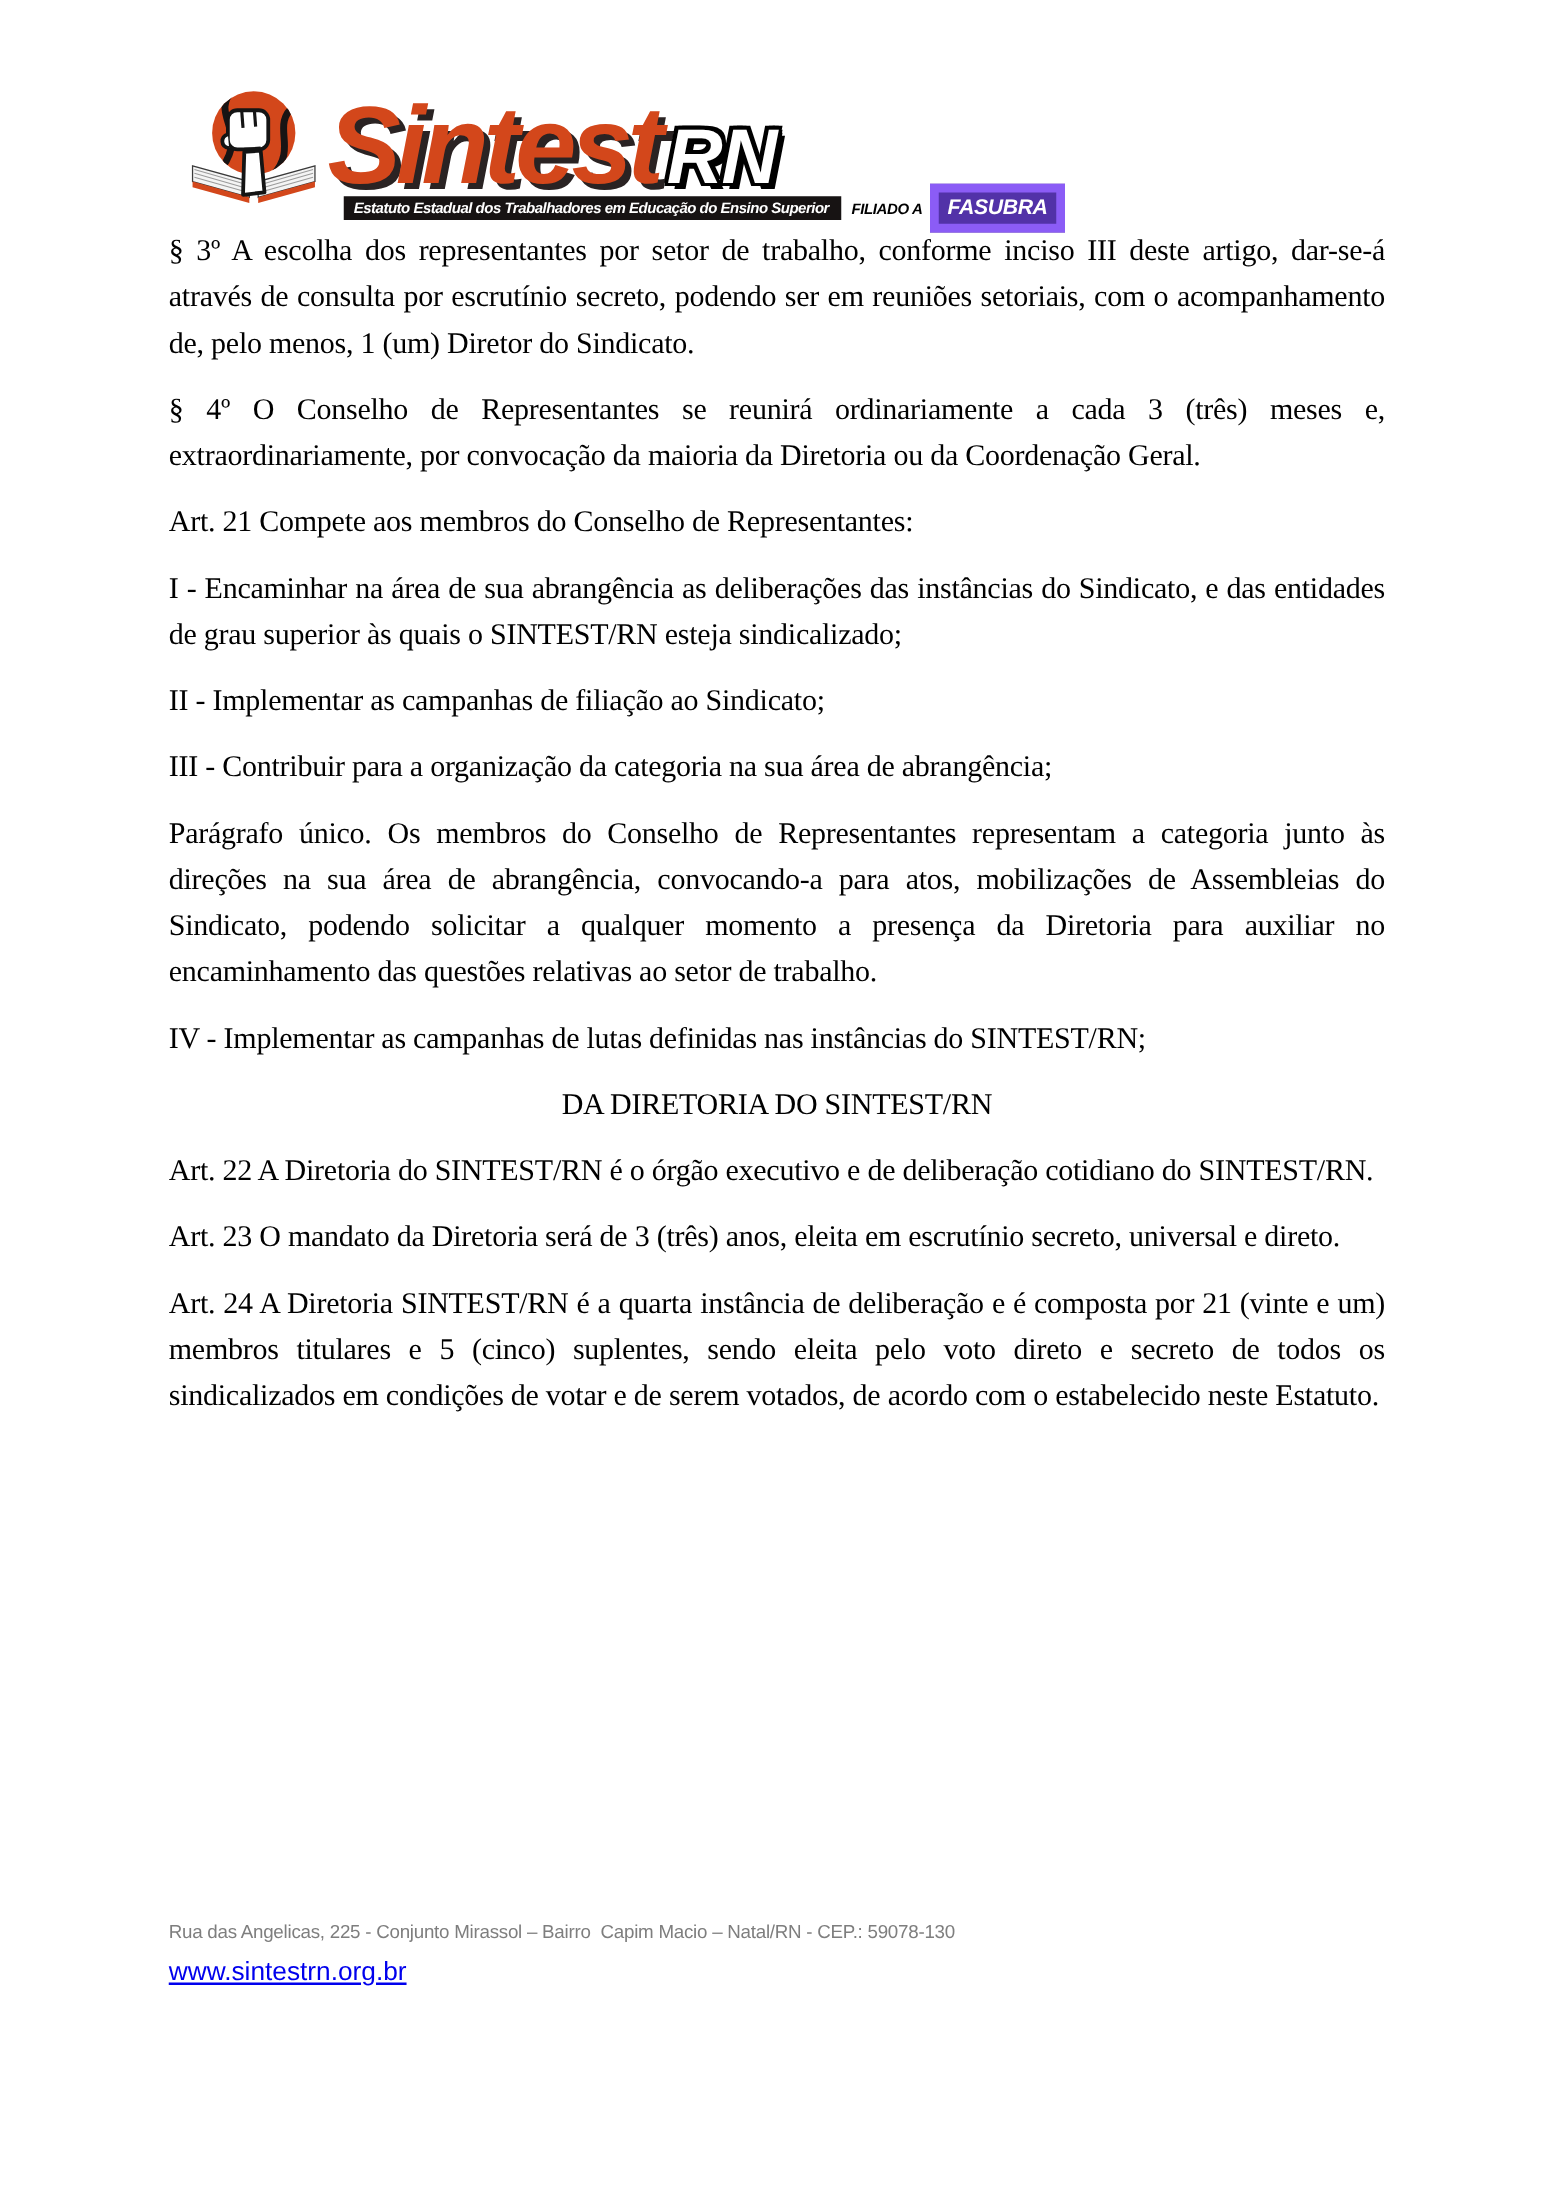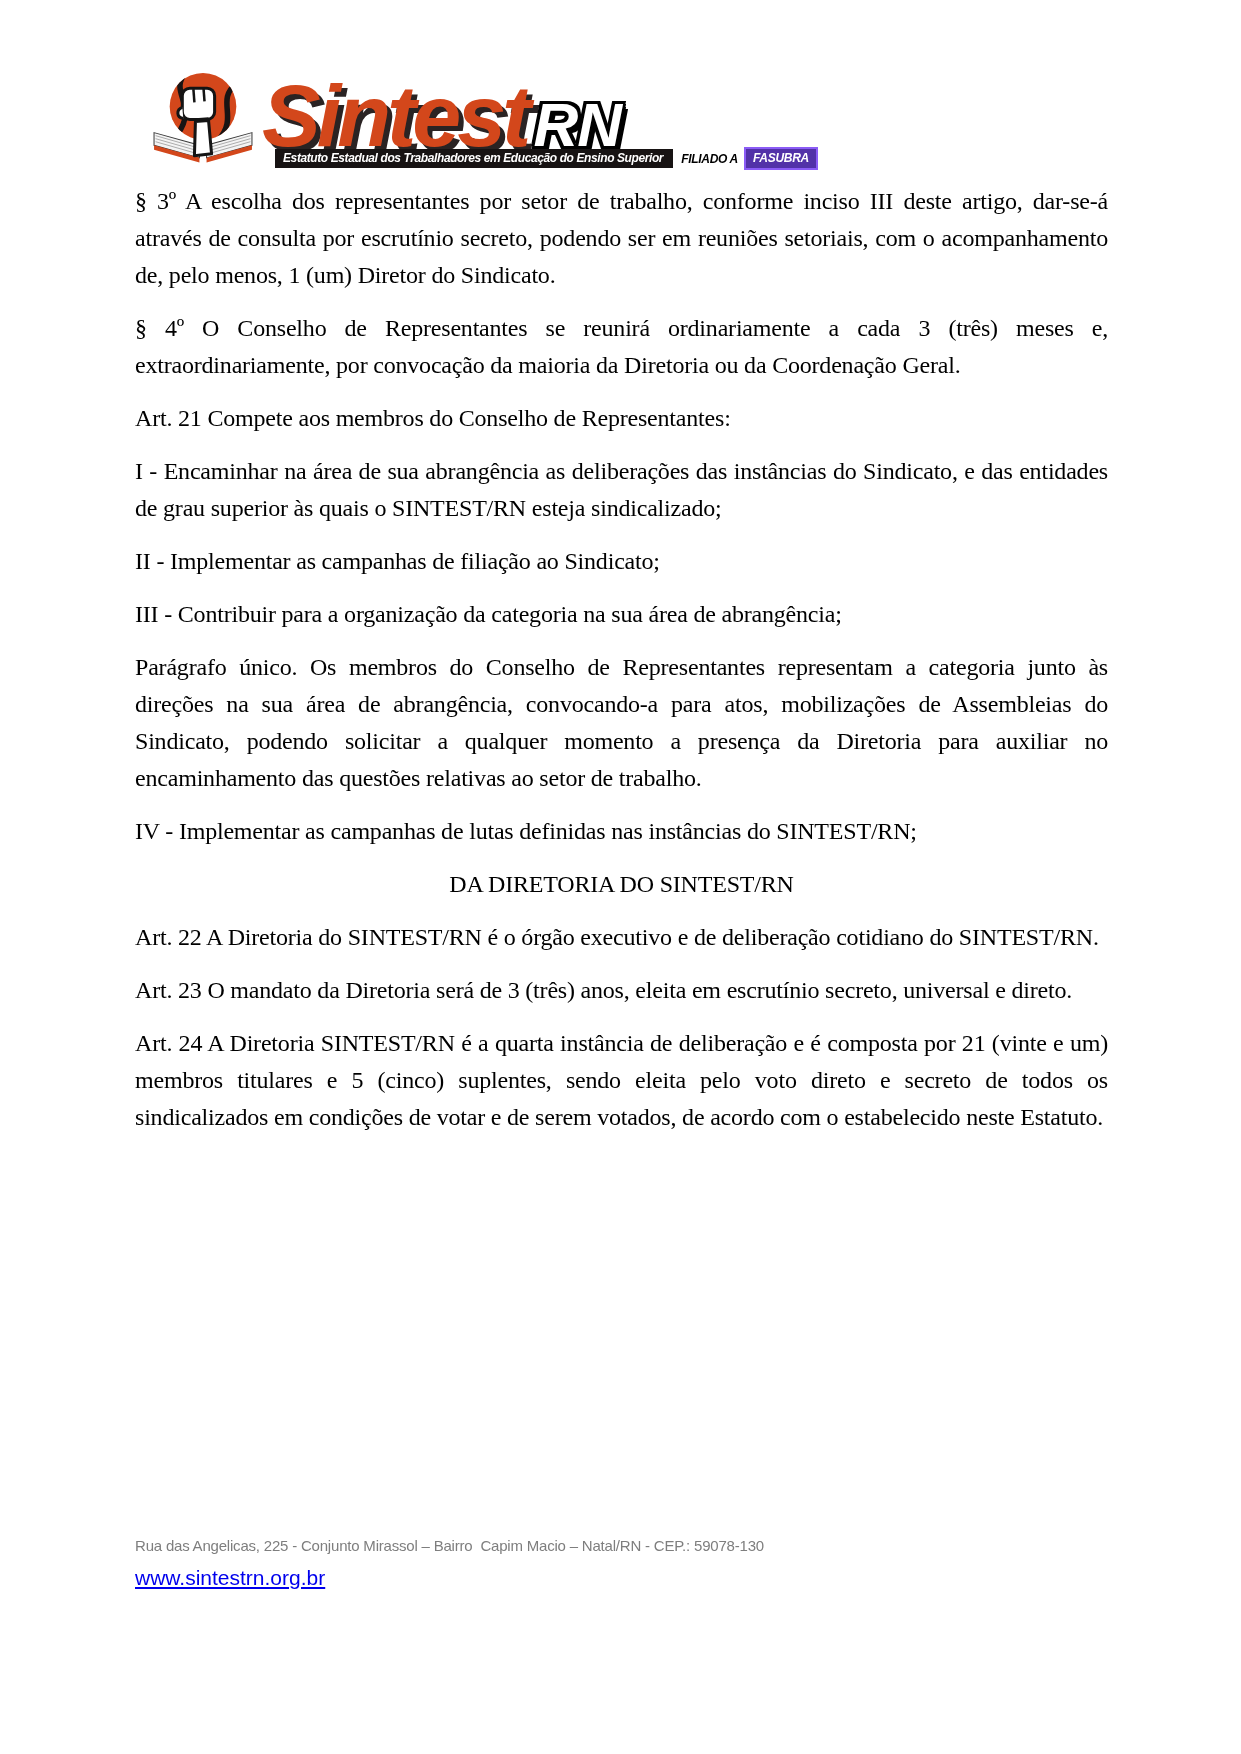--- a/index.html
+++ b/index.html
@@ -52,23 +52,23 @@
   }
   .tagline-bar {
     background: var(--bar-black, #171313);
     color: #ffffff;
     font-size: 12px; letter-spacing: -0.4px;
     padding: 2px 10px 3px 8px;
   }
   .filiado { color: #000; font-size: 12px; margin: 0 6px 0 8px; letter-spacing: -0.3px; }
   .fasubra-badge {
     background: var(--badge-purple, #5232a8);
-    color: #fff; font-size: 12px; letter-spacing: -0.3px;
+    color: #fff; font-size: 17px; letter-spacing: -0.3px;
     padding: 2px 7px 3px 7px;
-    border: 2px solid #8b5cf6;
+    border: 7px solid #8b5cf6;
   }
 
   .founded {
     margin-top: 8px;
     font-family: "Liberation Sans", sans-serif;
     font-weight: bold;
     font-size: 19px;
     letter-spacing: -0.2px;
     color: var(--text-black, #000);
   }

